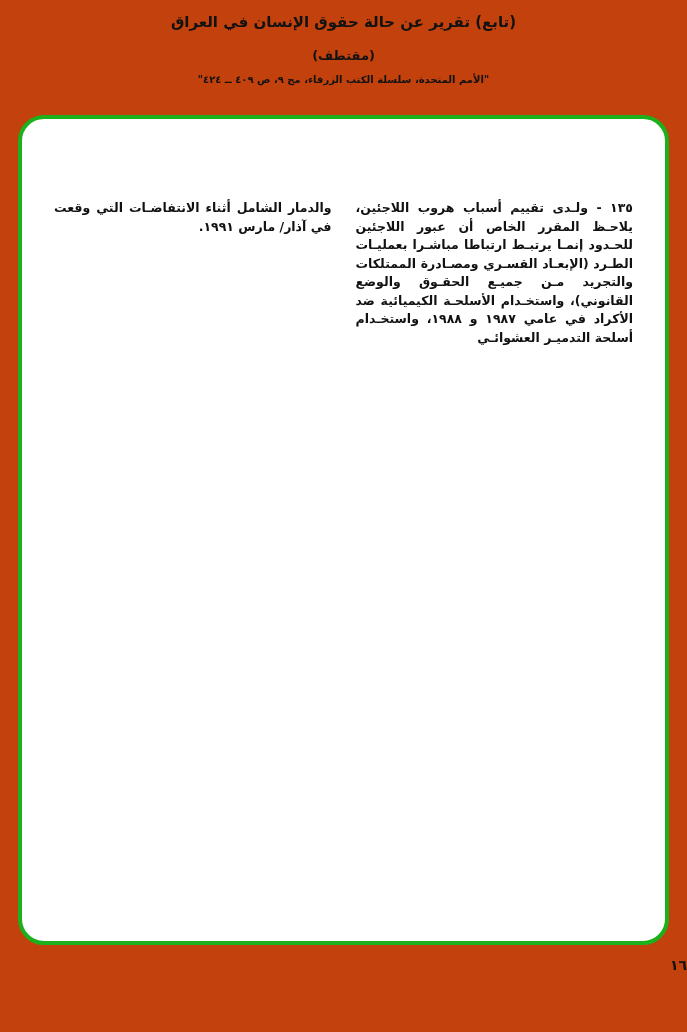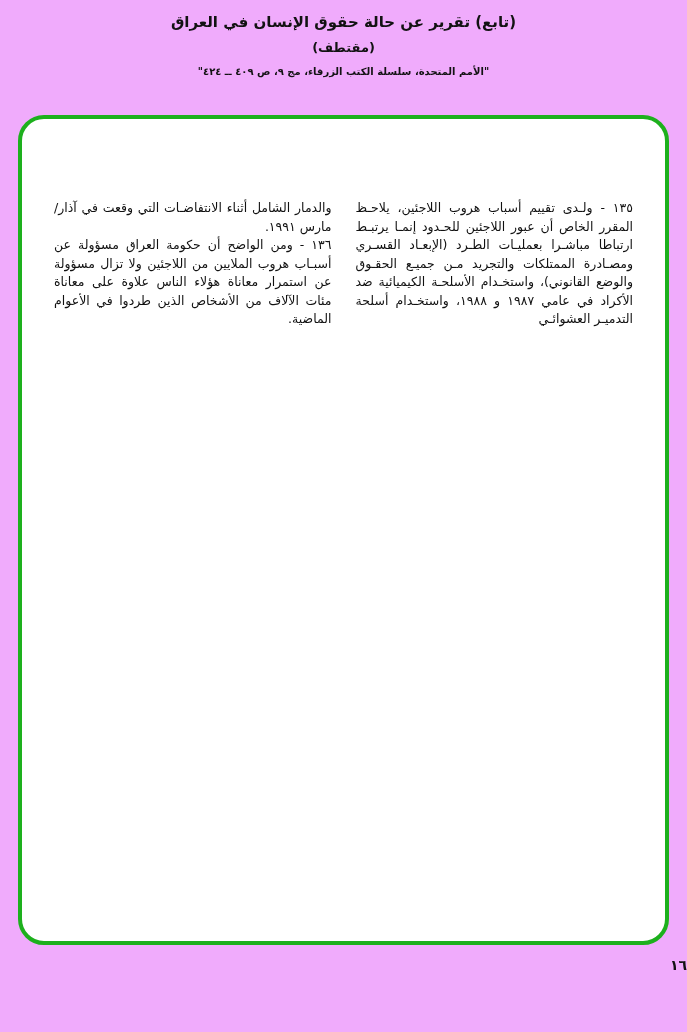--- a/index.html
+++ b/index.html
@@ -1,39 +1,39 @@
 <!DOCTYPE html>
 <html lang="ar"><head>
 <meta charset="utf-8">
 <style>
   * { margin: 0; padding: 0; box-sizing: border-box; }
   html, body { background: #ffffff; }
   .page {
     position: relative;
     width: 687px;
     height: 1032px;
-    background: #f0abfc;
+    background: #c2410c;
     font-family: "DejaVu Sans", sans-serif;
     color: #121212;
     overflow: hidden;
     margin: 0 auto;
   }
   .doc-header {
     direction: rtl;
     text-align: center;
     padding-top: 13px;
   }
   .doc-title {
     font-size: 15px;
     font-weight: bold;
   }
   .doc-subtitle {
     font-size: 13px;
     font-weight: bold;
-    margin-top: 9px;
+    margin-top: 17px;
   }
   .doc-source {
     font-size: 10px;
     font-weight: bold;
     margin-top: 11px;
   }
   .green-box {
     position: absolute;
     left: 18px;
     top: 115px;
@@ -47,21 +47,21 @@
     direction: rtl;
     display: flex;
     gap: 24px;
     padding: 80px 32px 0 32px;
   }
   .col {
     flex: 1;
     text-align: justify;
     font-size: 12.5px;
     line-height: 18.5px;
-    font-weight: normal;
+    font-weight: bold;
     color: #111111;
   }
   .col p { margin: 0; }
   .page-number {
     position: absolute;
     left: 0;
     right: 0;
     top: 957px;
     text-align: right;
     font-size: 14px;
@@ -79,20 +79,19 @@
     <div class="doc-source">"الأمم المتحدة، سلسلة الكتب الزرقاء، مج ٩، ص ٤٠٩ ــ ٤٢٤"</div>
   </header>
 
   <div class="green-box" style="border-color: rgb(29, 176, 29);">
     <div class="columns">
       <div class="col">
         <p>١٣٥ - ولـدى تقييم أسباب هروب اللاجئين، يلاحـظ المقرر الخاص أن عبور اللاجئين للحـدود إنمـا يرتبـط ارتباطا مباشـرا بعمليـات الطـرد (الإبعـاد القسـري ومصـادرة الممتلكات والتجريد مـن جميـع الحقـوق والوضع القانوني)، واستخـدام الأسلحـة الكيميائية ضد الأكراد في عامي ١٩٨٧ و ١٩٨٨، واستخـدام أسلحة التدميـر العشوائـي</p>
       </div>
       <div class="col">
         <p>والدمار الشامل أثناء الانتفاضـات التي وقعت في آذار/ مارس ١٩٩١.</p>
-        <p>١٣٦ - ومن الواضح أن حكومة العراق مسؤولة عن أسبـاب هروب الملايين من اللاجئين ولا تزال مسؤولة عن استمرار معاناة هؤلاء الناس علاوة على معاناة مئات الآلاف من الأشخاص الذين طردوا في الأعوام الماضية.</p>
       </div>
     </div>
   </div>
 
   <div class="page-number">١٦</div>
 
 </div>
 
 </body></html>

